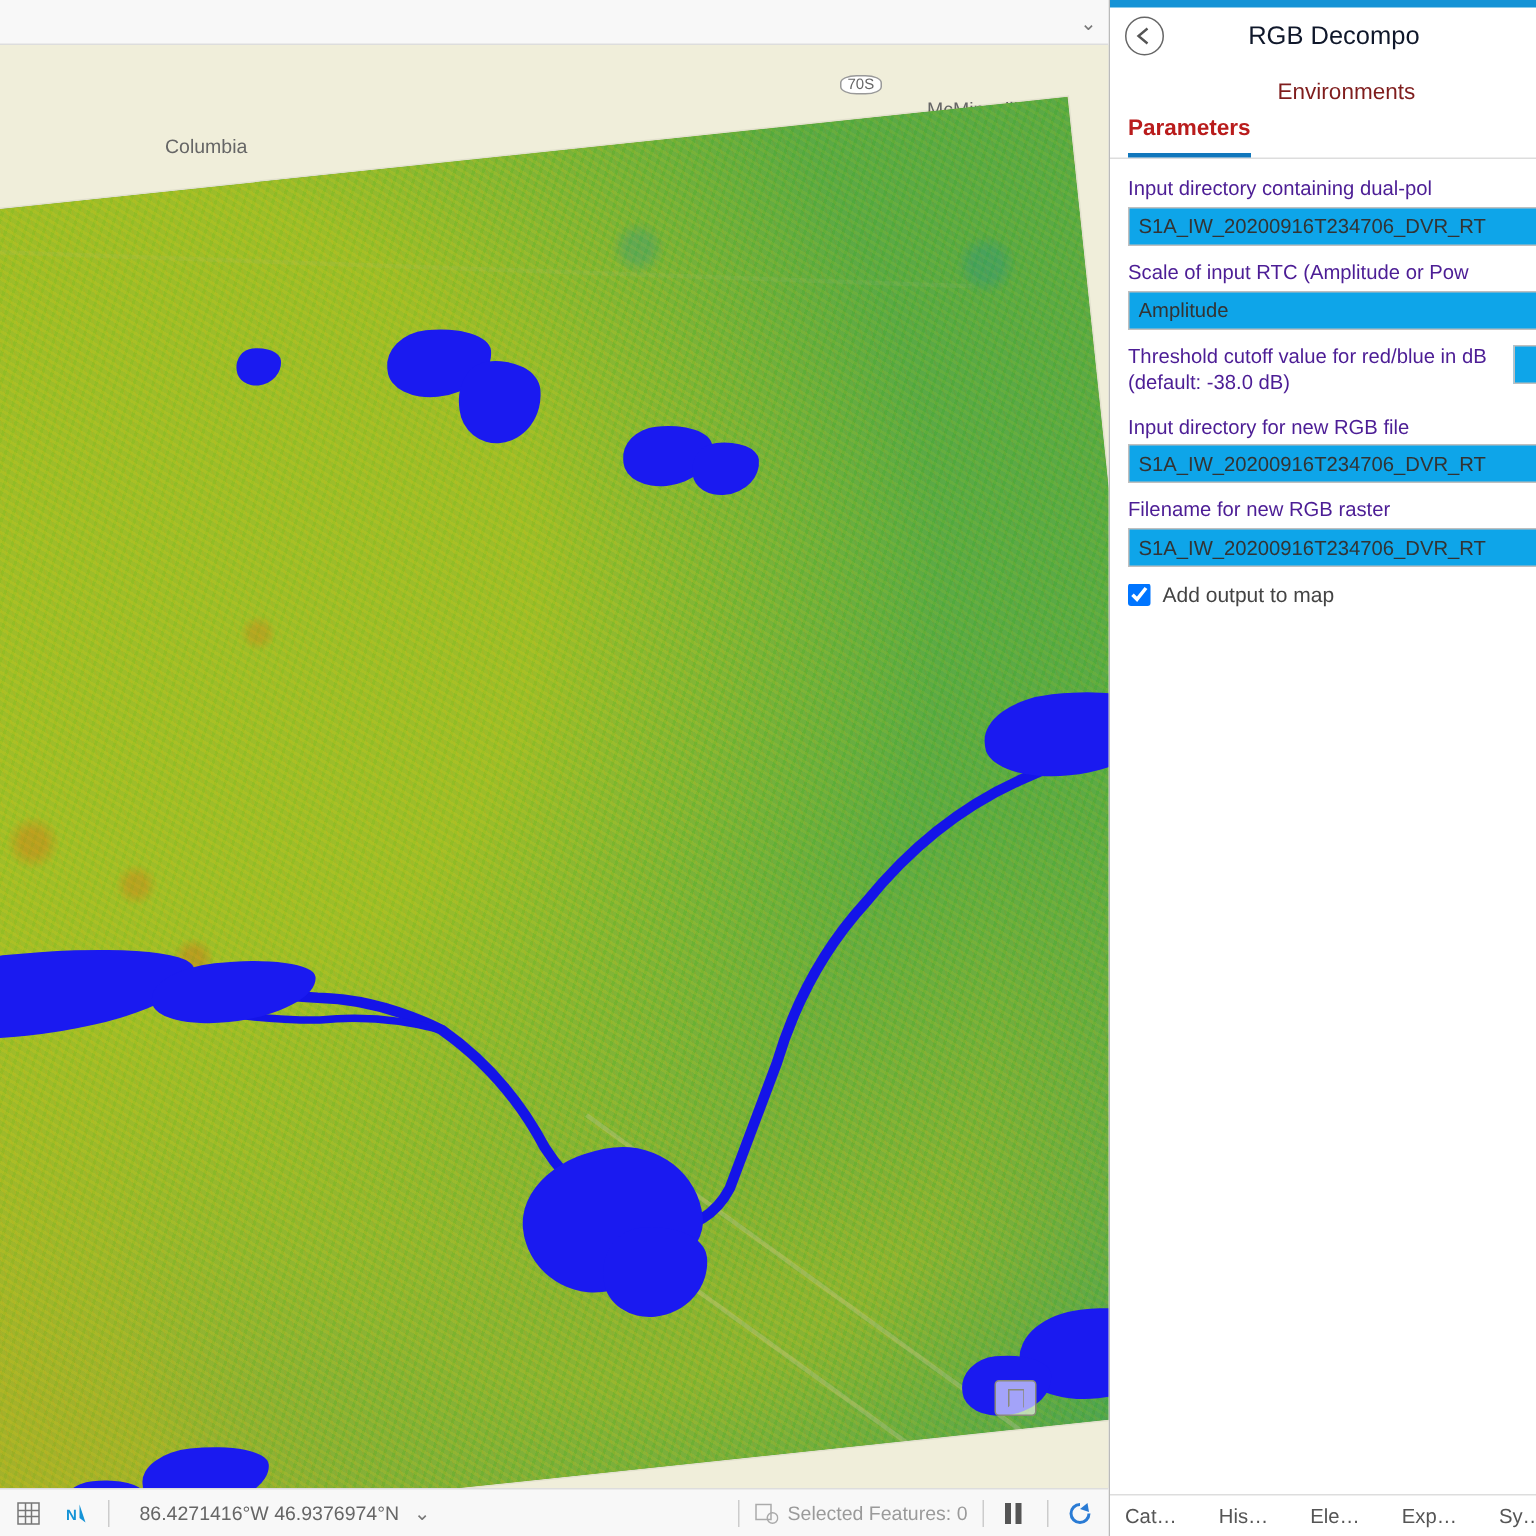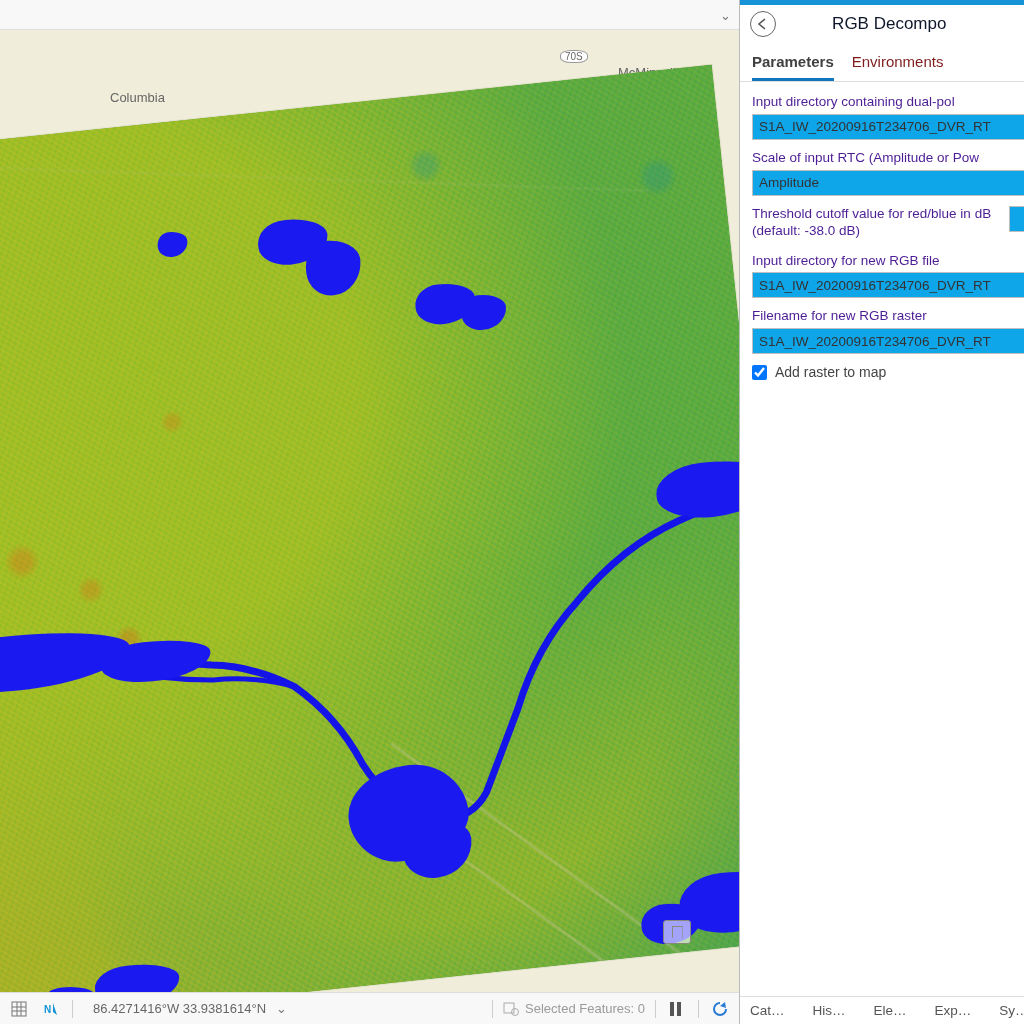--- a/index.html
+++ b/index.html
@@ -57,21 +57,21 @@
 
   
   .gp-panel { flex:1; display:flex; flex-direction:column; background:#fff; }
   .gp-accent { height:5px; background:#1593d6;}
   .gp-header { padding:8px 12px 6px 12px; font-size:21px; color:#1177bc; font-weight:400;}
   .gp-toolrow { display:flex; align-items:center; padding:6px 10px 10px 10px; position:relative; }
   .back-btn { width:26px; height:26px; border:1.5px solid #666; border-radius:50%; display:flex; align-items:center; justify-content:center; cursor:pointer; color:#555;}
   .gp-toolname { position:absolute; left:0; right:0; text-align:center; font-size:17px; color:#0f172a; pointer-events:none;}
   .gp-tabs { display:flex; gap:18px; padding:0 12px; border-bottom:1px solid #ddd; font-size:15px;}
   .gp-tab { padding:6px 0 8px 0; color:#7f1d1d; cursor:pointer;}
-  .gp-tab.active { color:#404040; font-weight:600; border-bottom:3px solid #1177bc; }
+  .gp-tab.active { color:#b91c1c; font-weight:600; border-bottom:3px solid #1177bc;margin-top:24px; }
   .gp-body { flex:1; padding:12px 0 0 12px; overflow:hidden;}
   .param { margin-bottom:10px; }
   .param-label { font-size:13.5px; color:#4c1d95; margin-bottom:3px; line-height:1.25;}
   .param-input { width:100%; height:26px; border:1px solid #bfbfbf; background:#0ea5e9; font-size:13.5px; padding:2px 6px; color:#333; font-family:inherit;}
   .param-row { display:flex; align-items:flex-start; gap:10px;}
   .param-row .param-label { flex:1;}
   .param-row .param-input { width:30px; flex:0 0 30px;}
   .check-row { display:flex; align-items:center; gap:8px; font-size:14px; color:#444;}
   .check-row input { width:15px; height:15px;}
 
@@ -143,21 +143,21 @@
             <line x1="10" y1="1" x2="10" y2="15" stroke="#777"></line>
           </svg>
       </span>
       <span class="sb-icon" style="color:#1a8;">
         <svg width="16" height="16">
             <text x="1" y="12" font-size="10" fill="#1593d6" font-weight="bold">N</text>
             <path d="M10 2 L14 14 L10 11 Z" fill="#1593d6"></path>
           </svg>
       </span>
       <span class="sb-sep"></span>
-      <span class="coords">86.4271416°W 33.9381614°N</span>
+      <span class="coords">86.4271416°W 46.9376974°N</span>
       <span style="color:#777;">⌄</span>
       <span class="sb-sep" style="margin-left:auto;"></span>
       <span class="sel">
         <svg width="16" height="14">
             <rect x="1" y="1" width="10" height="10" fill="none" stroke="#aaa"></rect>
             <circle cx="12" cy="10" r="3.5" fill="none" stroke="#aaa"></circle>
           </svg>
         <span>Selected Features: 0</span>
       </span>
       <span class="sb-sep"></span>
@@ -205,21 +205,21 @@
       <div class="param">
         <div class="param-label">Input directory for new RGB file</div>
         <input class="param-input" value="S1A_IW_20200916T234706_DVR_RT" style="">
       </div>
       <div class="param">
         <div class="param-label">Filename for new RGB raster</div>
         <input class="param-input" value="S1A_IW_20200916T234706_DVR_RT" style="">
       </div>
       <div class="check-row">
         <input type="checkbox" checked="" style="">
-        <span>Add raster to map</span>
+        <span>Add output to map</span>
       </div>
     </div>
 
     <div class="gp-bottom-tabs">
       <span>Cat…</span>
       <span>His…</span>
       <span>Ele…</span>
       <span>Exp…</span>
       <span>Sy…</span>
     </div>

